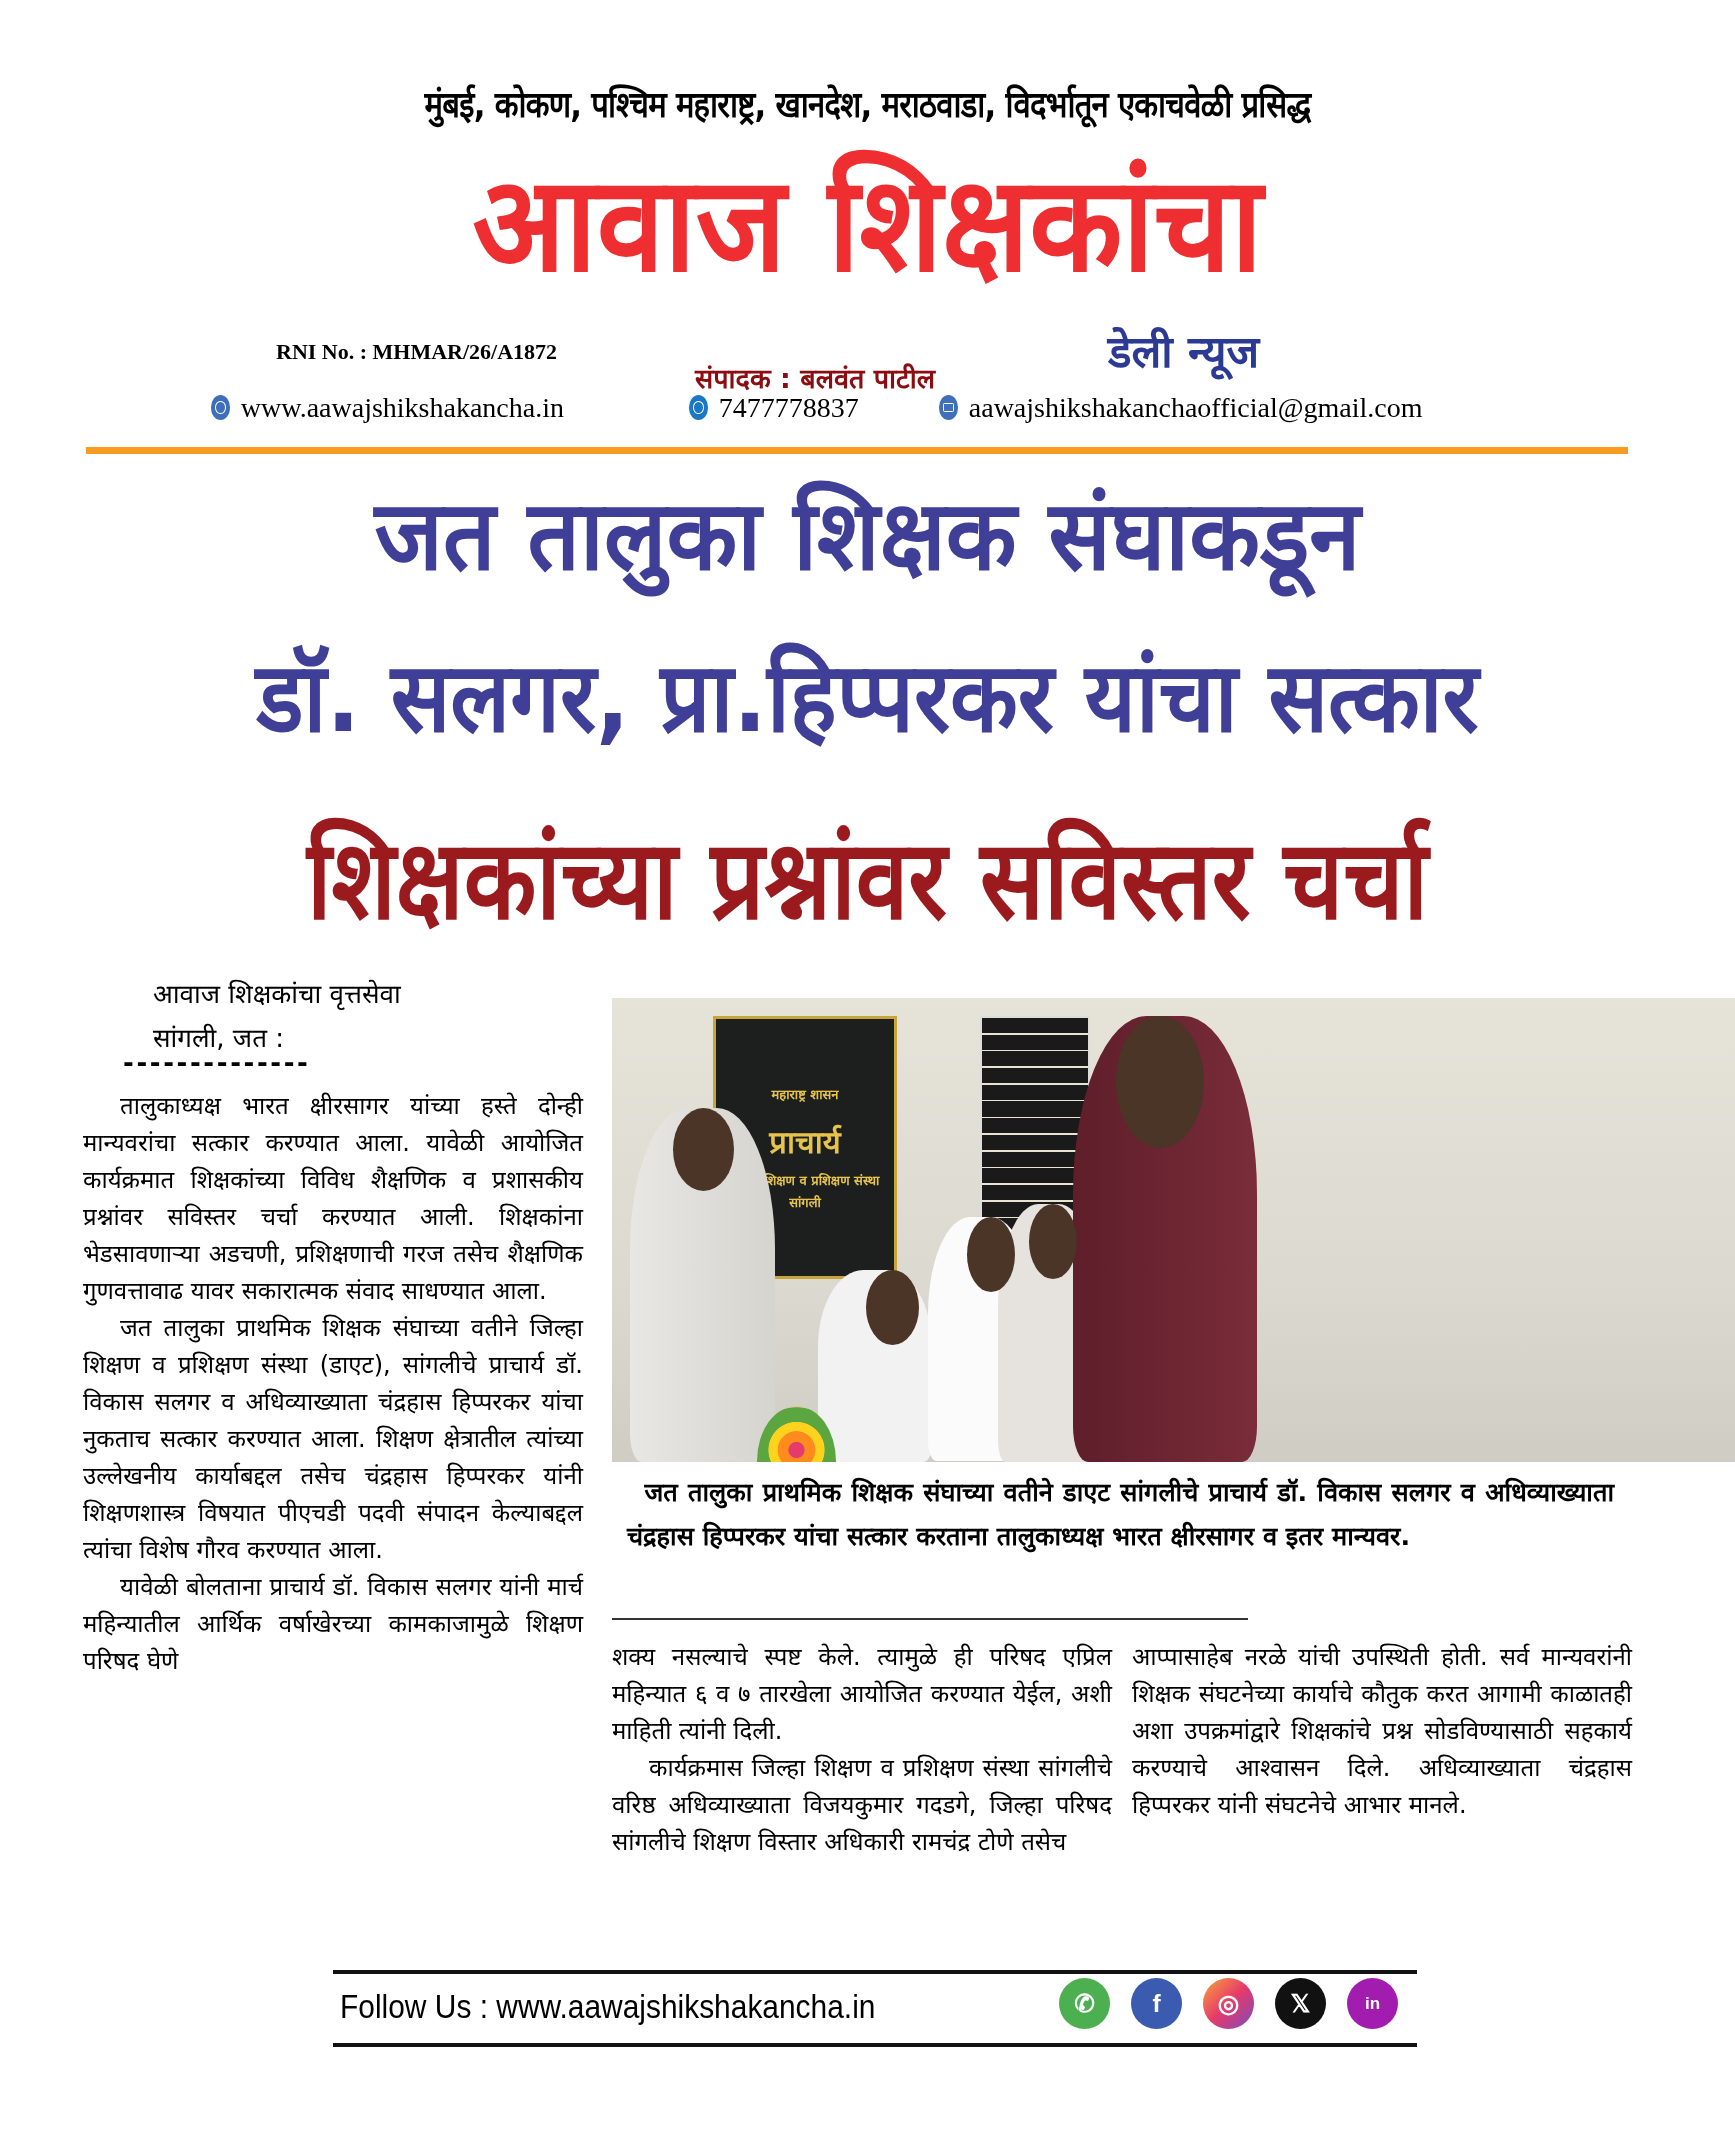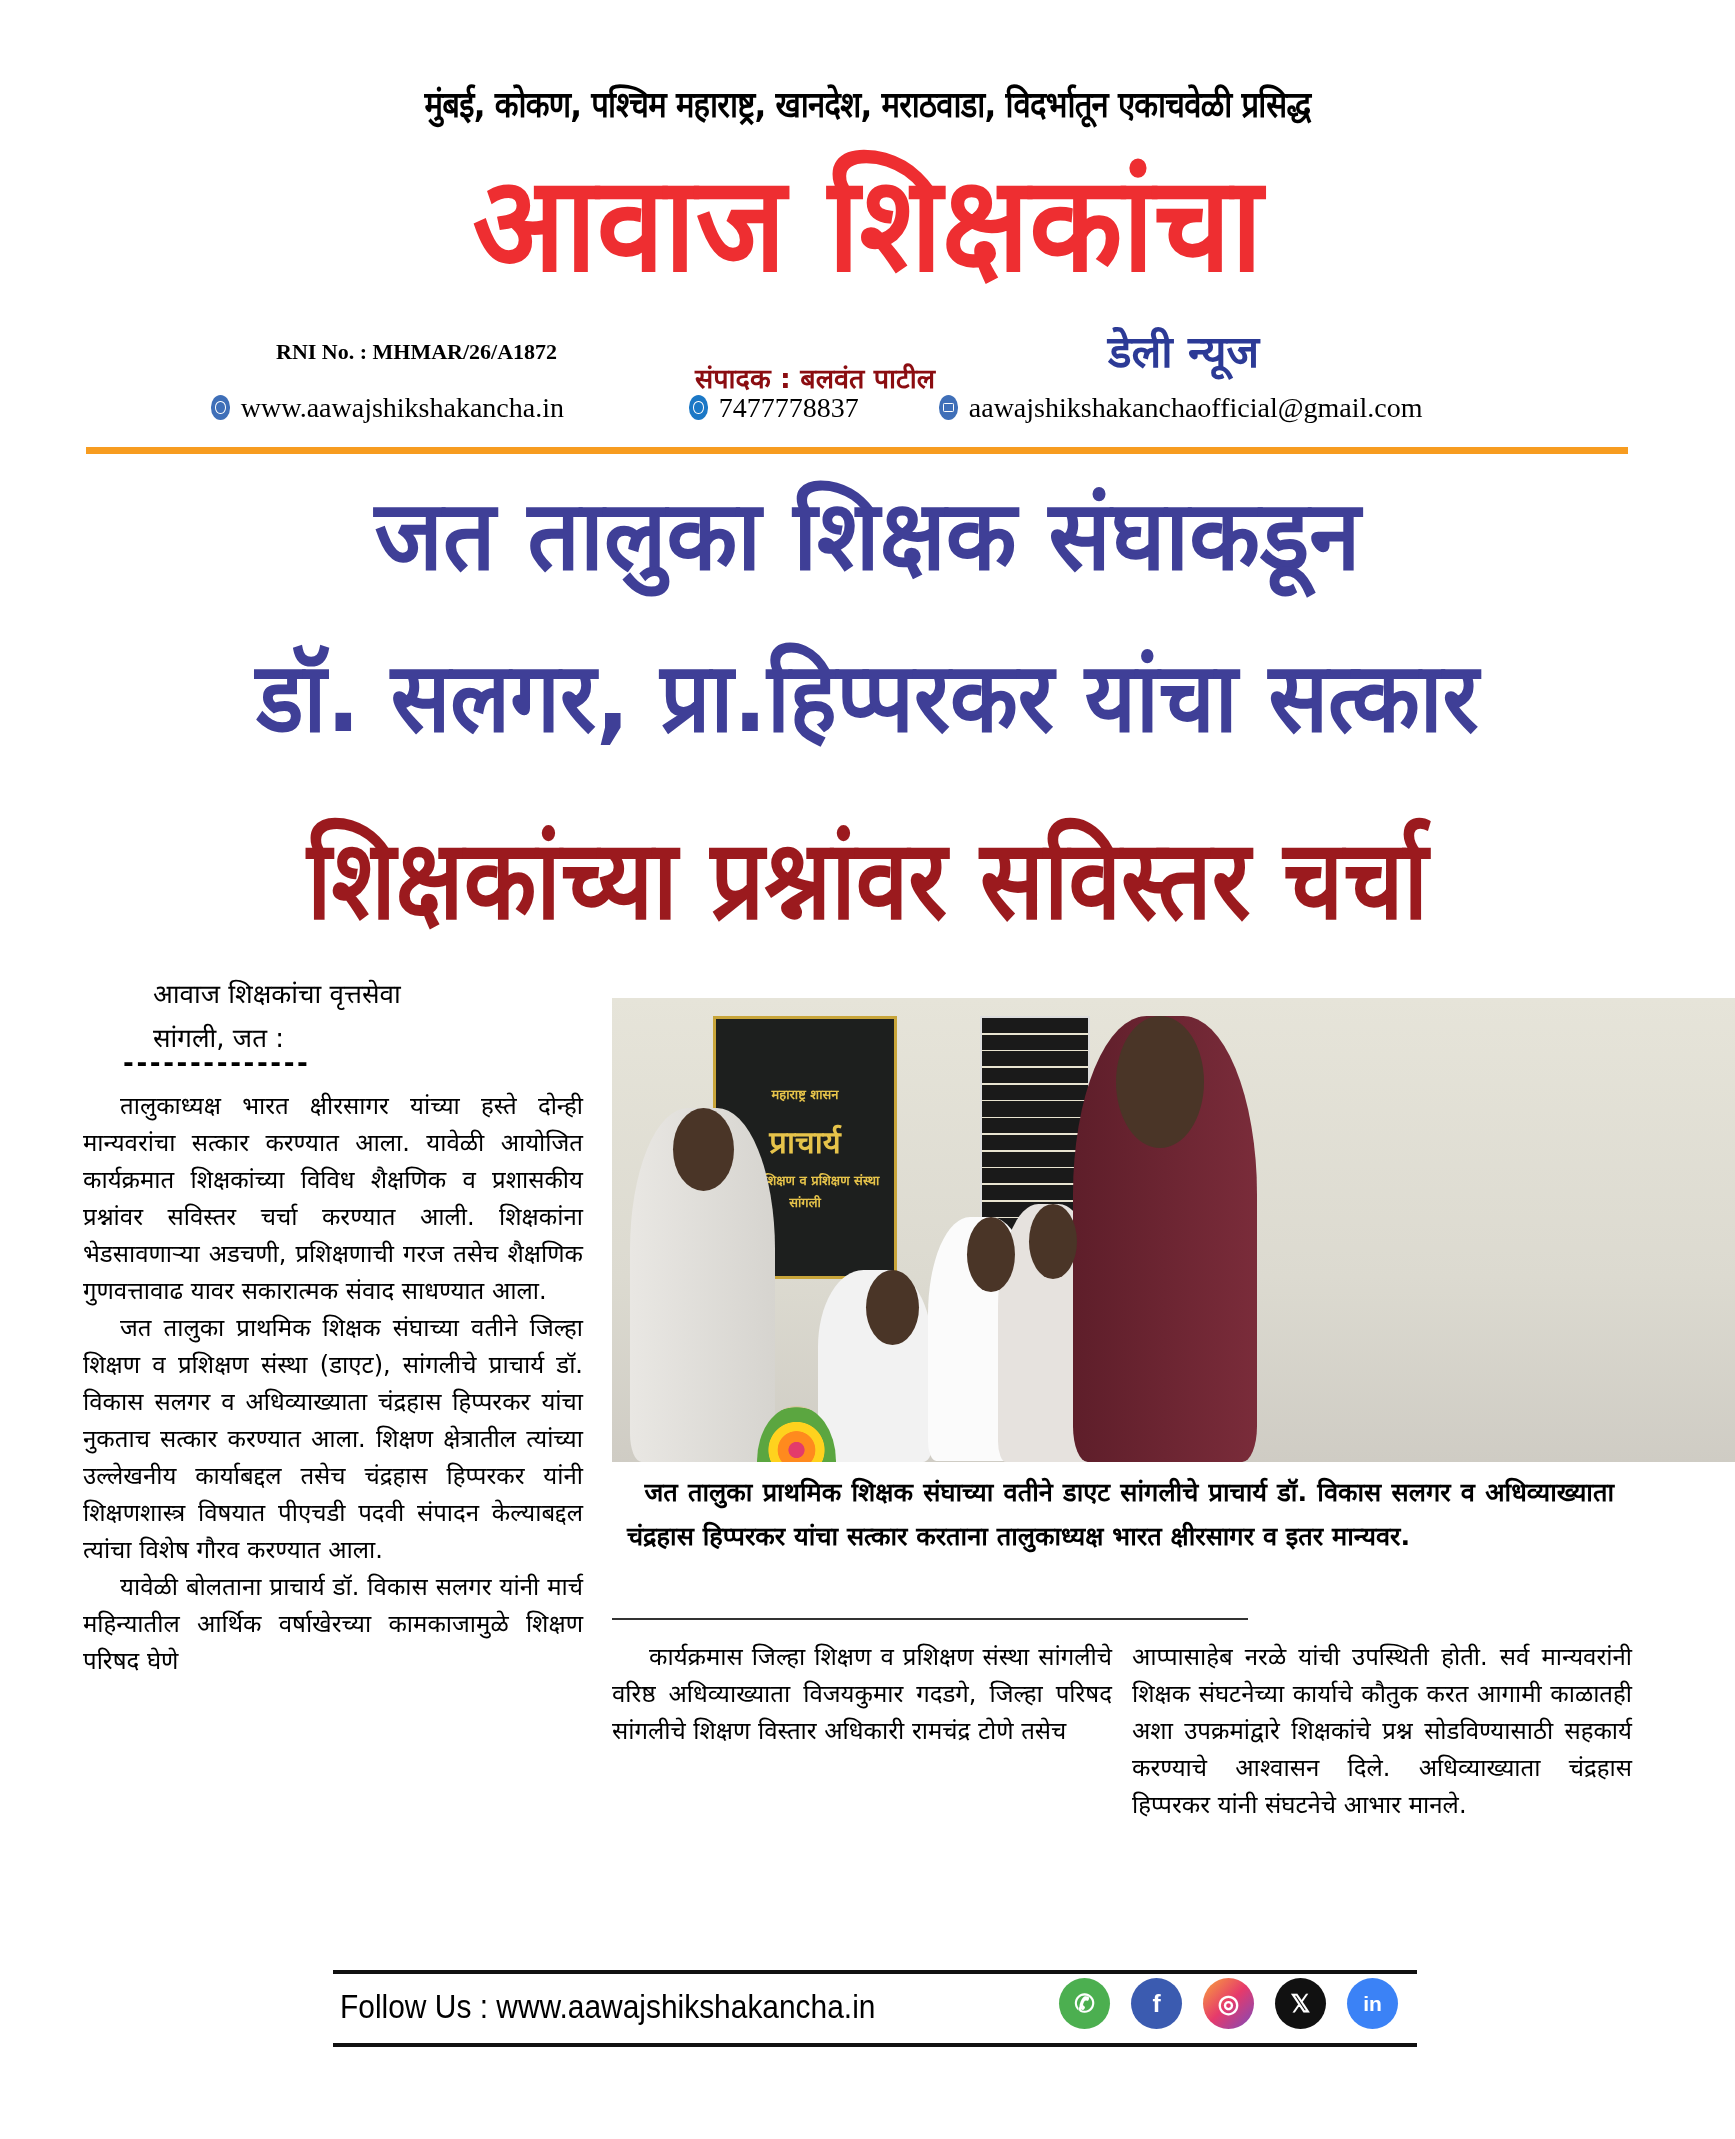--- a/index.html
+++ b/index.html
@@ -114,21 +114,21 @@
   .socials { left: 1059px; top: 1978px; display: flex; gap: 21px; }
   .soc {
     width: 51px; height: 51px; border-radius: 50%; display: flex; align-items: center;
     justify-content: center; color: #fff; font-weight: bold; font-family: "Liberation Sans", sans-serif;
     font-size: 24.6px;
   }
   .soc.wa { background: #4caf50; }
   .soc.fb { background: #3b5bb0; }
   .soc.ig { background: linear-gradient(135deg, #f9a43b 0%, #e63a6b 50%, #7b4bbd 100%); }
   .soc.x { background: #111; }
-  .soc.li { background: #3b82f6; font-size: 21px; }
+  .soc.li { background: #a21caf; font-size: 17px; }
 </style>
 </head>
 <body>
 
 <div class="abs tagline">मुंबई, कोकण, पश्चिम महाराष्ट्र, खानदेश, मराठवाडा, विदर्भातून एकाचवेळी प्रसिद्ध</div>
 <div class="abs brand">आवाज शिक्षकांचा</div>
 <div class="abs rni">RNI No. : MHMAR/26/A1872</div>
 <div class="abs editor">संपादक : बलवंत पाटील</div>
 <div class="abs daily">डेली न्यूज</div>
 
@@ -181,20 +181,21 @@
   <div class="head h3"></div>
   <div class="head h4"></div>
   <div class="head h5"></div>
   <div class="bouquet"></div>
 </div>
 
 <div class="abs caption">जत तालुका प्राथमिक शिक्षक संघाच्या वतीने डाएट सांगलीचे प्राचार्य डॉ. विकास सलगर व अधिव्याख्याता चंद्रहास हिप्परकर यांचा सत्कार करताना तालुकाध्यक्ष भारत क्षीरसागर व इतर मान्यवर.</div>
 <div class="abs caption-rule"></div>
 
 <div class="abs col col2">
+  <p>शक्य नसल्याचे स्पष्ट केले. त्यामुळे ही परिषद एप्रिल महिन्यात ६ व ७ तारखेला आयोजित करण्यात येईल, अशी माहिती त्यांनी दिली.</p>
   <p class="indent">कार्यक्रमास जिल्हा शिक्षण व प्रशिक्षण संस्था सांगलीचे वरिष्ठ अधिव्याख्याता विजयकुमार गदडगे, जिल्हा परिषद सांगलीचे शिक्षण विस्तार अधिकारी रामचंद्र टोणे तसेच</p>
 </div>
 <div class="abs col col3">
   <p>आप्पासाहेब नरळे यांची उपस्थिती होती. सर्व मान्यवरांनी शिक्षक संघटनेच्या कार्याचे कौतुक करत आगामी काळातही अशा उपक्रमांद्वारे शिक्षकांचे प्रश्न सोडविण्यासाठी सहकार्य करण्याचे आश्वासन दिले. अधिव्याख्याता चंद्रहास हिप्परकर यांनी संघटनेचे आभार मानले.</p>
 </div>
 
 <div class="abs footer-rule fr-top"></div>
 <div class="abs follow">Follow Us : www.aawajshikshakancha.in</div>
 <div class="abs socials">
   <div class="soc wa">✆</div>

